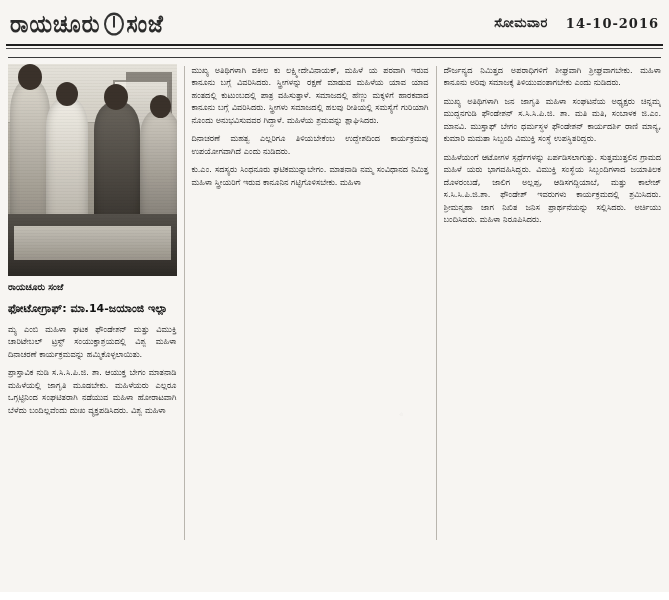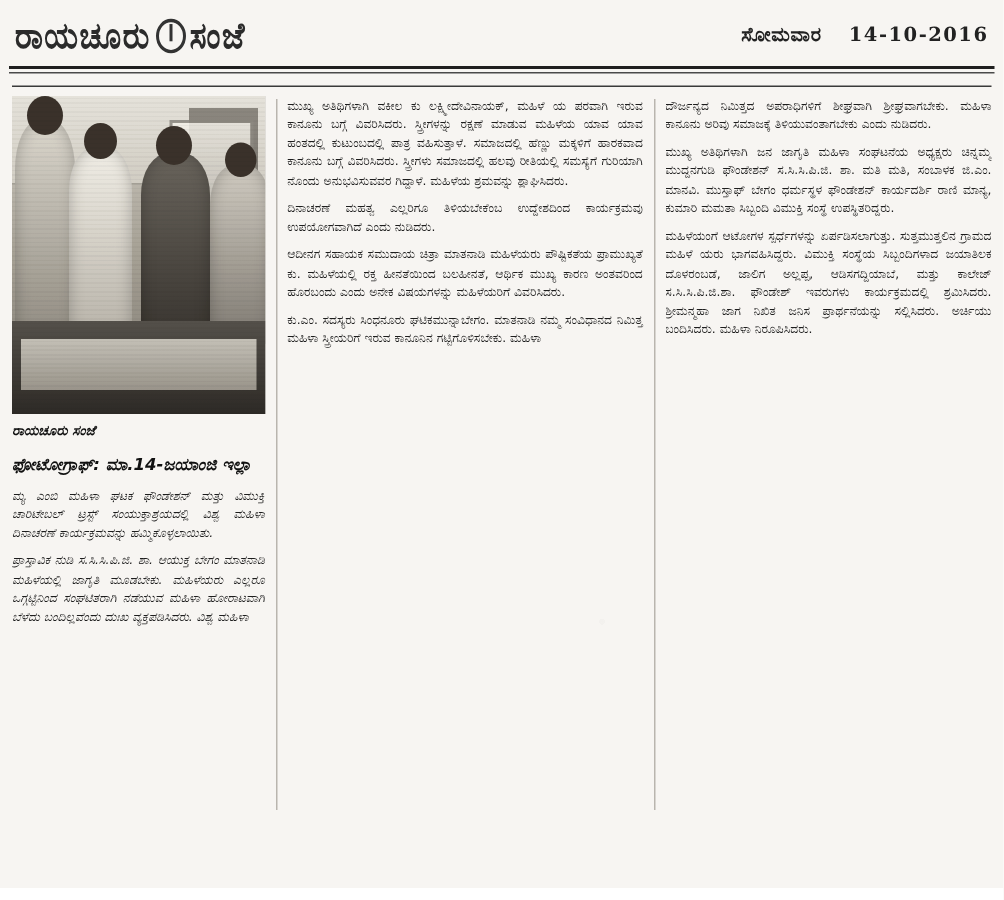--- a/index.html
+++ b/index.html
@@ -116,21 +116,21 @@
   }
   .col {
     position: relative;
     font-family: "DejaVu Sans", sans-serif;
     font-size: 8.2px;
     line-height: 1.52;
     color: #1d1d1d;
     text-align: justify;
     overflow: hidden;
   }
-  .col-left  { width: 172px; font-style: italic; }
+  .col-left  { width: 172px; }
   .col-mid   { width: 242px; }
   .col-right { width: 222px; }
 
   .divider {
     width: 1px;
     background: #b9b5ae;
     margin-top: 2px;
   }
 
   
@@ -278,21 +278,20 @@
       </p>
       <p class="para">ಮ್ಯ ಎಂಬಿ ಮಹಿಳಾ ಘಟಕ ಫೌಂಡೇಶನ್ ಮತ್ತು ವಿಮುಕ್ತಿ ಚಾರಿಟೇಬಲ್ ಟ್ರಸ್ಟ್ ಸಂಯುಕ್ತಾಶ್ರಯದಲ್ಲಿ ವಿಶ್ವ ಮಹಿಳಾ ದಿನಾಚರಣೆ ಕಾರ್ಯಕ್ರಮವನ್ನು ಹಮ್ಮಿಕೊಳ್ಳಲಾಯಿತು.</p>
       <p class="para">ಪ್ರಾಸ್ತಾವಿಕ ನುಡಿ ಸ.ಸಿ.ಸಿ.ಪಿ.ಜಿ. ಶಾ. ಆಯುಕ್ತ ಬೇಗಂ ಮಾತನಾಡಿ ಮಹಿಳೆಯಲ್ಲಿ ಜಾಗೃತಿ ಮೂಡಬೇಕು. ಮಹಿಳೆಯರು ಎಲ್ಲರೂ ಒಗ್ಗಟ್ಟಿನಿಂದ ಸಂಘಟಿತರಾಗಿ ನಡೆಯುವ ಮಹಿಳಾ ಹೋರಾಟವಾಗಿ ಬೆಳೆದು ಬಂದಿಲ್ಲವೆಂದು ದುಃಖ ವ್ಯಕ್ತಪಡಿಸಿದರು. ವಿಶ್ವ ಮಹಿಳಾ</p>
     </div>
 
     <div class="divider"></div>
 
     <div class="col col-mid">
       <p class="para">ಮುಖ್ಯ ಅತಿಥಿಗಳಾಗಿ ವಕೀಲ ಕು ಲಕ್ಷ್ಮೀದೇವಿನಾಯಕ್, ಮಹಿಳೆ ಯ ಪರವಾಗಿ ಇರುವ ಕಾನೂನು ಬಗ್ಗೆ ವಿವರಿಸಿದರು. ಸ್ತ್ರೀಗಳನ್ನು ರಕ್ಷಣೆ ಮಾಡುವ ಮಹಿಳೆಯ ಯಾವ ಯಾವ ಹಂತದಲ್ಲಿ ಕುಟುಂಬದಲ್ಲಿ ಪಾತ್ರ ವಹಿಸುತ್ತಾಳೆ. ಸಮಾಜದಲ್ಲಿ ಹೆಣ್ಣು ಮಕ್ಕಳಿಗೆ ಹಾರಕವಾದ ಕಾನೂನು ಬಗ್ಗೆ ವಿವರಿಸಿದರು. ಸ್ತ್ರೀಗಳು ಸಮಾಜದಲ್ಲಿ ಹಲವು ರೀತಿಯಲ್ಲಿ ಸಮಸ್ಯೆಗೆ ಗುರಿಯಾಗಿ ನೊಂದು ಅನುಭವಿಸುವವರ ಗಿದ್ದಾಳೆ. ಮಹಿಳೆಯ ಶ್ರಮವನ್ನು ಶ್ಲಾಘಿಸಿದರು.</p>
       <p class="para">ದಿನಾಚರಣೆ ಮಹತ್ವ ಎಲ್ಲರಿಗೂ ತಿಳಿಯಬೇಕೆಂಬ ಉದ್ದೇಶದಿಂದ ಕಾರ್ಯಕ್ರಮವು ಉಪಯೋಗವಾಗಿದೆ ಎಂದು ನುಡಿದರು.</p>
-      <p class="para">ಆದೀನಗ ಸಹಾಯಕ ಸಮುದಾಯ ಚಿತ್ರಾ ಮಾತನಾಡಿ ಮಹಿಳೆಯರು ಪೌಷ್ಟಿಕತೆಯ ಪ್ರಾಮುಖ್ಯತೆ ಕು. ಮಹಿಳೆಯಲ್ಲಿ ರಕ್ತ ಹೀನತೆಯಿಂದ ಬಲಹೀನತೆ, ಆರ್ಥಿಕ ಮುಖ್ಯ ಕಾರಣ ಅಂತವರಿಂದ ಹೊರಬಂದು ಎಂದು ಅನೇಕ ವಿಷಯಗಳನ್ನು ಮಹಿಳೆಯರಿಗೆ ವಿವರಿಸಿದರು.</p>
       <p class="para">ಕು.ಎಂ. ಸದಸ್ಯರು ಸಿಂಧನೂರು ಘಟಿಕಮುನ್ನಾಬೇಗಂ. ಮಾತನಾಡಿ ನಮ್ಮ ಸಂವಿಧಾನದ ನಿಮಿತ್ತ ಮಹಿಳಾ ಸ್ತ್ರೀಯರಿಗೆ ಇರುವ ಕಾನೂನಿನ ಗಟ್ಟಿಗೊಳಿಸಬೇಕು. ಮಹಿಳಾ</p>
     </div>
 
     <div class="divider"></div>
 
     <div class="col col-right">
       <p class="para">ದೌರ್ಜನ್ಯದ ನಿಮಿತ್ತದ ಅಪರಾಧಿಗಳಿಗೆ ಶೀಘ್ರವಾಗಿ ಶ್ರೀಘ್ರವಾಗಬೇಕು. ಮಹಿಳಾ ಕಾನೂನು ಅರಿವು ಸಮಾಜಕ್ಕೆ ತಿಳಿಯುವಂತಾಗಬೇಕು ಎಂದು ನುಡಿದರು.</p>
       <p class="para">ಮುಖ್ಯ ಅತಿಥಿಗಳಾಗಿ ಜನ ಜಾಗೃತಿ ಮಹಿಳಾ ಸಂಘಟನೆಯ ಅಧ್ಯಕ್ಷರು ಚಿನ್ನಮ್ಮ ಮುದ್ದನಗುಡಿ ಫೌಂಡೇಶನ್ ಸ.ಸಿ.ಸಿ.ಪಿ.ಜಿ. ಶಾ. ಮತಿ ಮತಿ, ಸಂಬಾಳಕ ಜಿ.ಎಂ. ಮಾನವಿ. ಮುಸ್ತಾಫ್ ಬೇಗಂ ಧರ್ಮಸ್ಥಳ ಫೌಂಡೇಶನ್ ಕಾರ್ಯದರ್ಶಿ ರಾಣಿ ಮಾನ್ಯ, ಕುಮಾರಿ ಮಮತಾ ಸಿಬ್ಬಂದಿ ವಿಮುಕ್ತಿ ಸಂಸ್ಥೆ ಉಪಸ್ಥಿತರಿದ್ದರು.</p>
       <p class="para">ಮಹಿಳೆಯಂಗೆ ಆಟೋಗಳ ಸ್ಪರ್ಧೆಗಳನ್ನು ಏರ್ಪಡಿಸಲಾಗುತ್ತು. ಸುತ್ತಮುತ್ತಲಿನ ಗ್ರಾಮದ ಮಹಿಳೆ ಯರು ಭಾಗವಹಿಸಿದ್ದರು. ವಿಮುಕ್ತಿ ಸಂಸ್ಥೆಯ ಸಿಬ್ಬಂದಿಗಳಾದ ಜಯಾತಿಲಕ ದೊಳರಂಬಡೆ, ಜಾಲಿಗ ಅಲ್ಲಪ್ಪ, ಆಡಿಸಗದ್ದಿಯಾಬೆ, ಮತ್ತು ಕಾಲೇಜ್ ಸ.ಸಿ.ಸಿ.ಪಿ.ಜಿ.ಶಾ. ಫೌಂಡೇಶ್ ಇವರುಗಳು ಕಾರ್ಯಕ್ರಮದಲ್ಲಿ ಶ್ರಮಿಸಿದರು. ಶ್ರೀಮನ್ಮಹಾ ಜಾಗ ನಿಖಿತ ಜನಿಸ ಪ್ರಾರ್ಥನೆಯನ್ನು ಸಲ್ಲಿಸಿದರು. ಅರ್ಚಿಯು ಬಂದಿಸಿದರು. ಮಹಿಳಾ ನಿರೂಪಿಸಿದರು.</p>
     </div>

